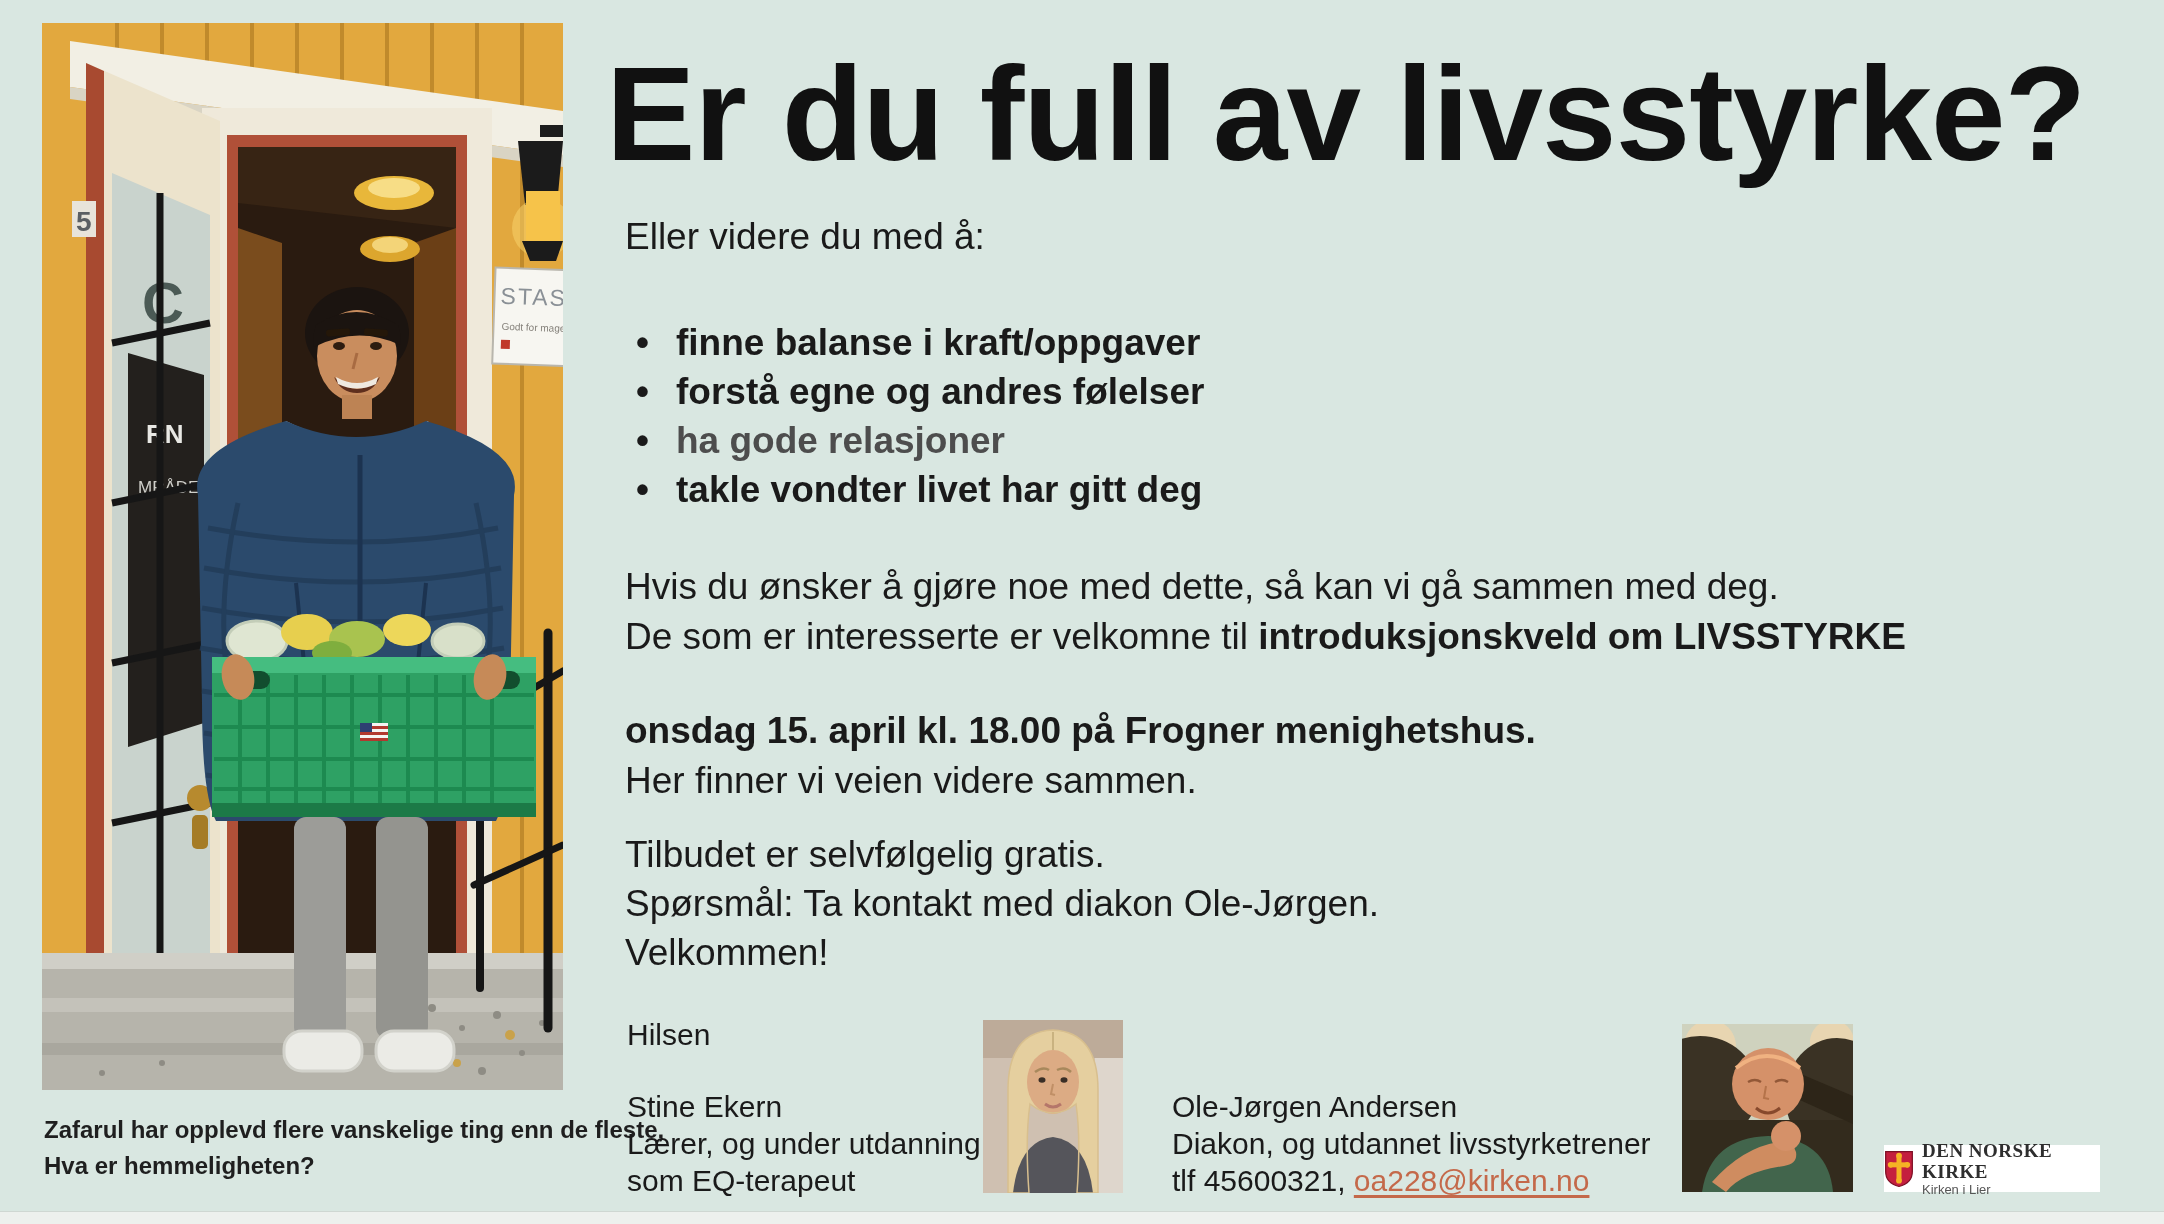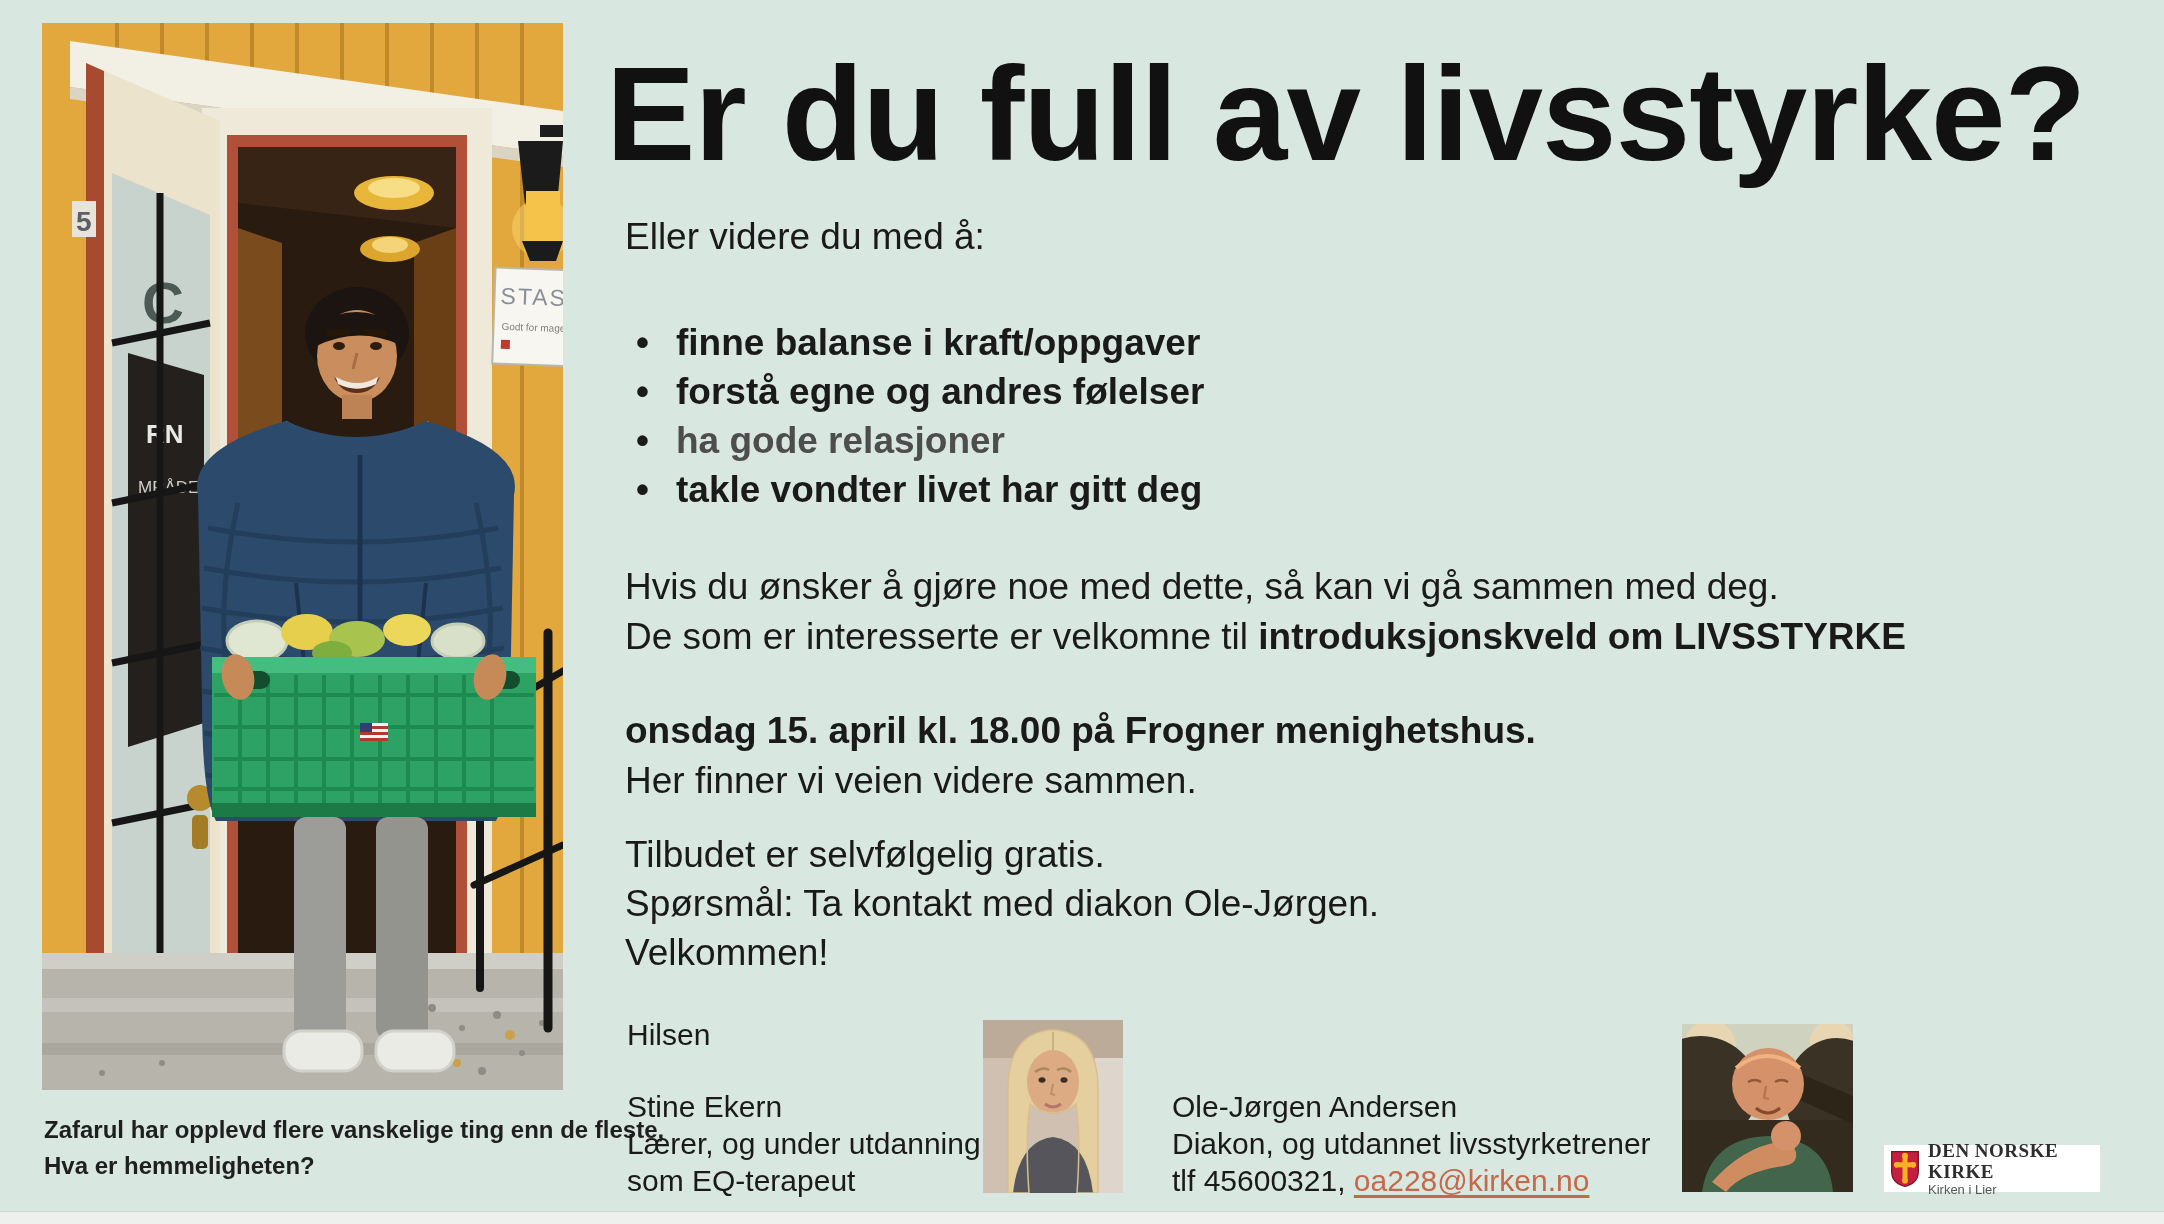--- a/index.html
+++ b/index.html
@@ -41,21 +41,21 @@
   .sig2 { left:1172px; top:1088px; }
   .email-link { color:#c4694a; text-decoration:underline; text-underline-offset:4px; }
   .sig-photo { overflow:hidden; }
   .sig-photo-1 { left:983px; top:1020px; width:140px; height:173px; }
   .sig-photo-2 { left:1682px; top:1024px; width:171px; height:168px; }
   .sig-photo svg { display:block; width:100%; height:100%; }
 
   
   .church-logo {
     left:1884px; top:1145px; width:216px; height:47px;
-    background:#ffffff; display:flex; align-items:center; padding:2px 6px;
+    background:#ffffff; display:flex; align-items:center; padding:2px 0;
     box-sizing:border-box;
   }
   .church-logo .shield { flex:0 0 30px; height:40px; margin-right:8px; }
   .logo-text .l1 {
     font-family:"Liberation Serif", "DejaVu Serif", serif;
     font-size:19px; font-weight:700; letter-spacing:0.5px; color:#2e2e2e; line-height:21px;
   }
   .logo-text .l2 { font-size:13px; color:#555; line-height:15px; }
 
   .bottom-strip { left:0; top:1211px; width:2164px; height:13px; background:#edf0ed; border-top:1px solid #cfd7d2; }

